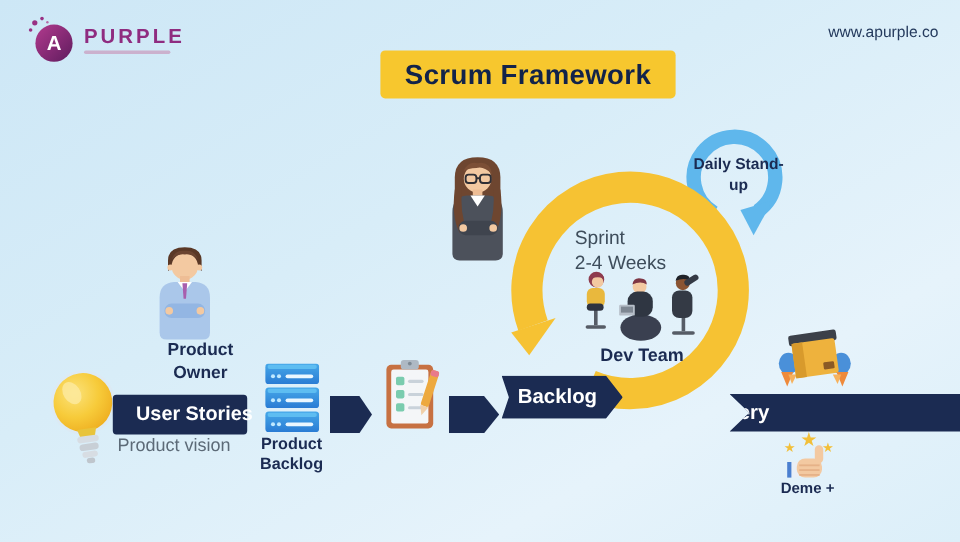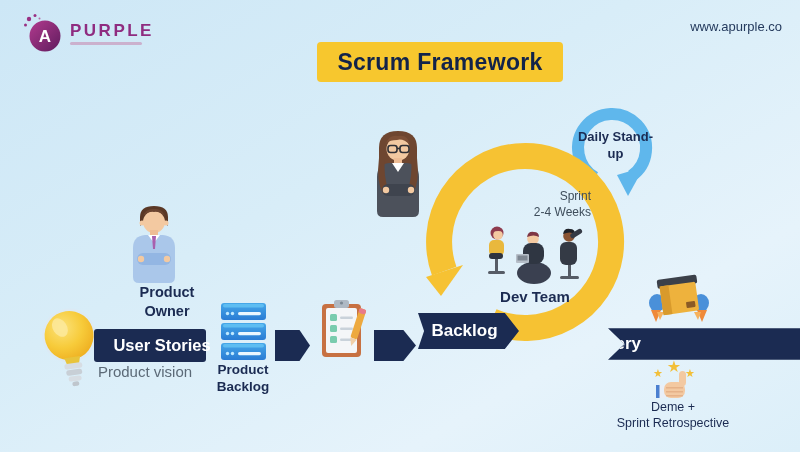--- a/index.html
+++ b/index.html
@@ -40,23 +40,23 @@
     display:flex;align-items:center;justify-content:center;padding-right:8px;box-sizing:border-box;
     color:#fff;font-weight:700;font-size:17px;
   }
   .arrow-delivery{
     left:608px;top:321px;width:141px;height:46px;background:#1b2b52;
     clip-path:polygon(0% 16%,71% 16%,71% 0%,100% 50%,71% 100%,71% 84%,0% 84%,6% 50%);
     display:flex;align-items:center;justify-content:center;padding-right:34%;box-sizing:border-box;
     color:#fff;font-weight:700;font-size:17px;
   }
   
-  .sprint-text{left:479px;top:189px;width:112px;text-align:right;font-size:12px;color:#3e4d5b;font-weight:500;line-height:1.3;}
+  .sprint-text{left:479px;top:189px;width:112px;text-align:left;font-size:16px;color:#3e4d5b;font-weight:500;line-height:1.3;}
   .daily-text{left:572px;top:129px;width:87px;text-align:center;font-size:13px;font-weight:700;color:#1b2b52;line-height:1.3;}
-  .retro-lbl{left:597px;top:399px;width:152px;text-align:center;font-size:12.5px;font-weight:400;color:#1b2b52;line-height:1.3;}
+  .retro-lbl{left:597px;top:399px;width:152px;text-align:center;font-size:12.5px;font-weight:700;color:#1b2b52;line-height:1.3;}
 </style>
 </head>
 <body>
 
 <div id="canvas">
 
   <div class="abs logo">
     <svg width="42" height="42" viewBox="0 0 42 42">
       <defs>
         <linearGradient id="glogo" x1="0" y1="0" x2="1" y2="1">
@@ -255,16 +255,15 @@
     <rect x="7" y="29" width="3.5" height="13" fill="#4a7fd0"></rect>
     <rect x="15" y="26" width="21" height="16" rx="7" fill="#f3c9a1"></rect>
     <rect x="30" y="15" width="7" height="15" rx="3.5" fill="#f3c9a1"></rect>
     <rect x="17" y="31" width="17" height="1.5" fill="#e0a87e" opacity=".7"></rect>
     <rect x="17" y="35" width="17" height="1.5" fill="#e0a87e" opacity=".7"></rect>
     <rect x="17" y="39" width="17" height="1.5" fill="#e0a87e" opacity=".7"></rect>
   </svg>
 
   <div class="abs retro-lbl">
     <div>Deme +</div>
-    <div>Sprint Retrospective</div>
   </div>
 
 </div>
 
 </body></html>

